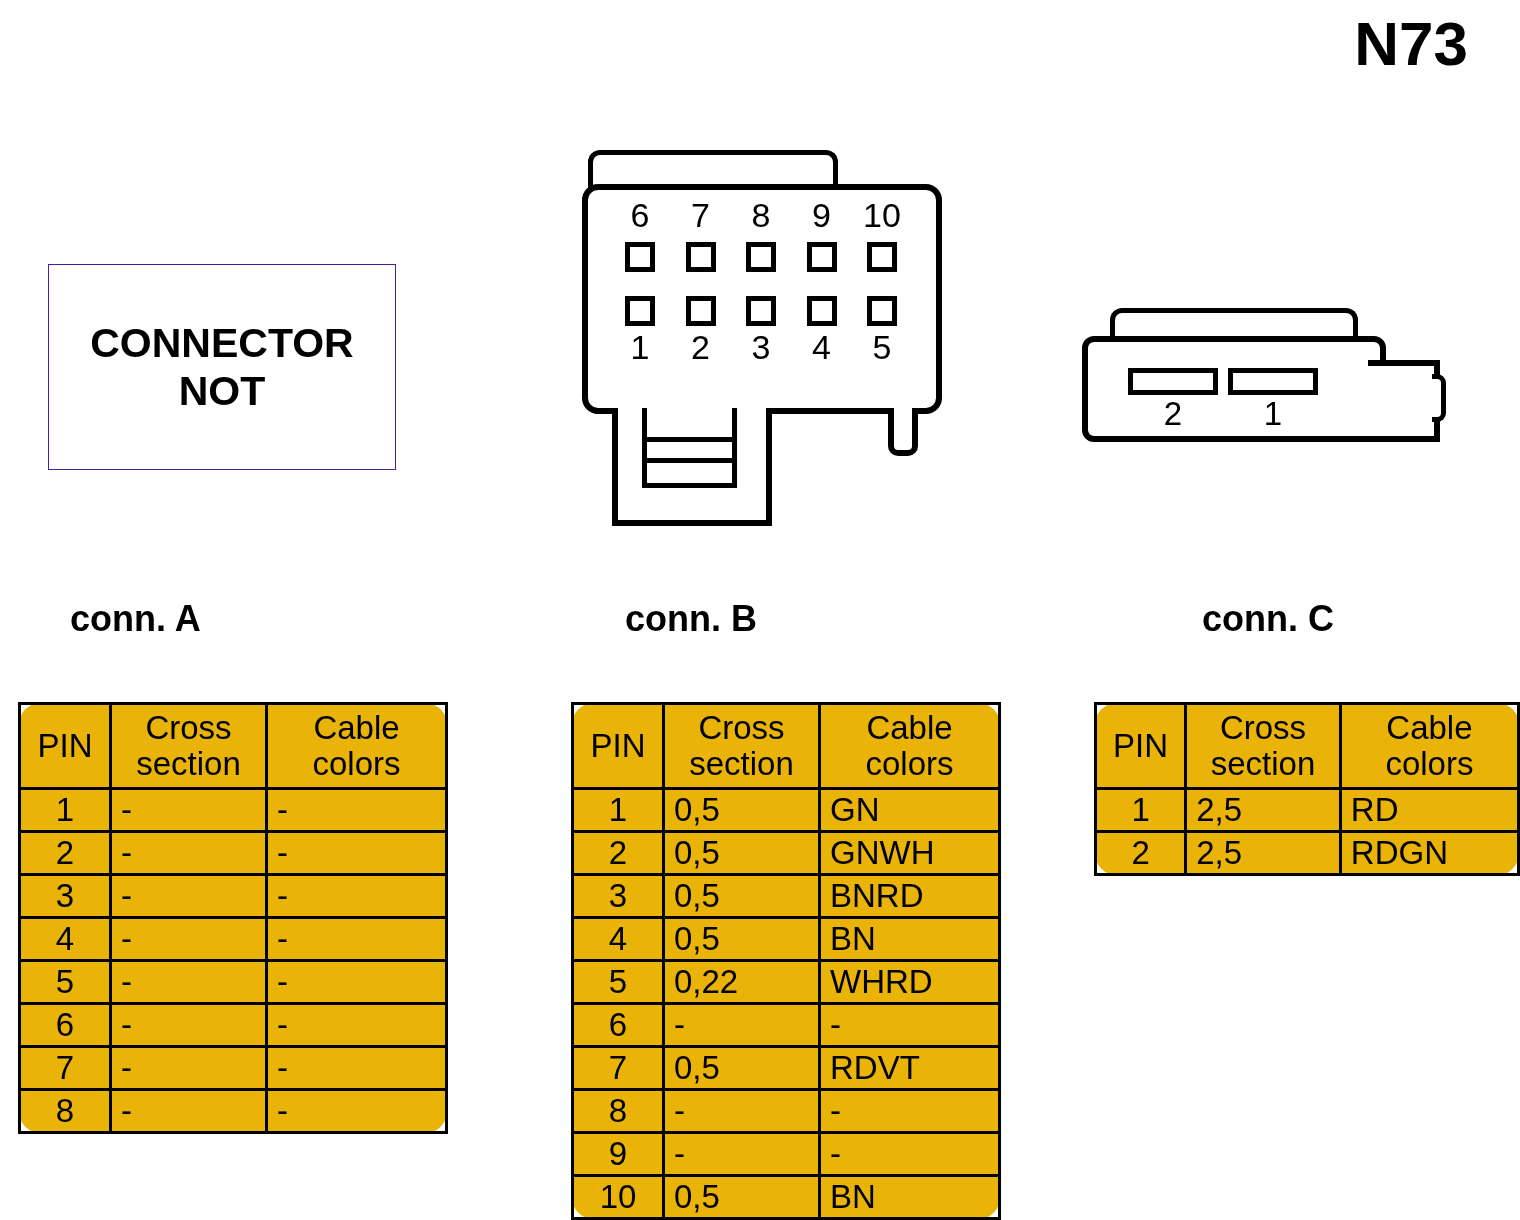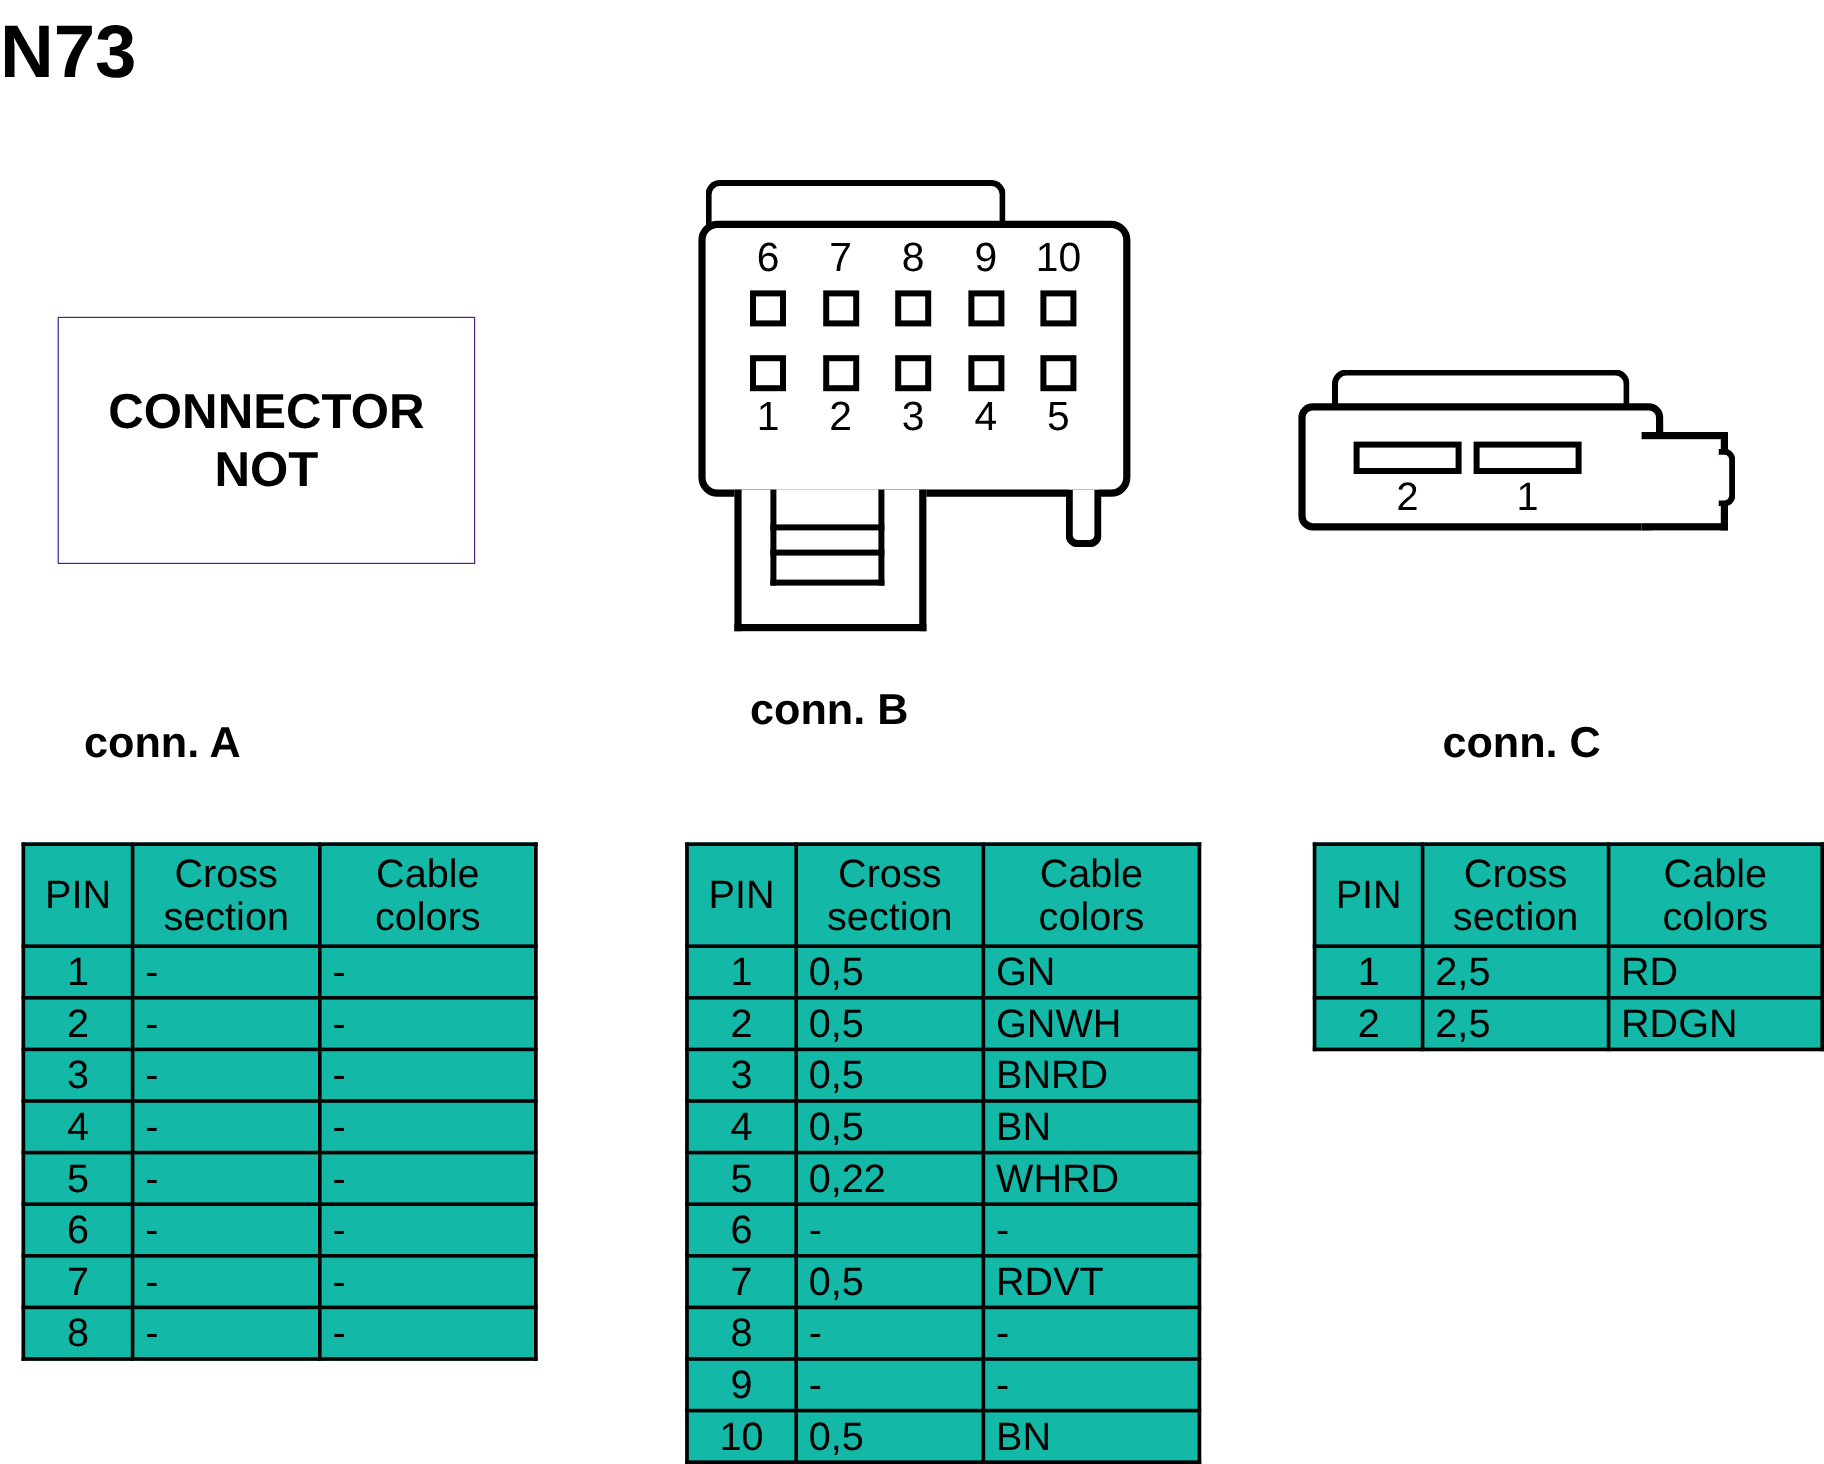--- a/index.html
+++ b/index.html
@@ -16,21 +16,21 @@
     color: #000000;
     overflow: hidden;
   }
 
   
   #page-title {
     position: absolute;
     left: 0;
     top: 8px;
     width: 1468px;
-    text-align: left;
+    text-align: right;
     font-size: 62px;
     font-weight: bold;
     letter-spacing: 0px;
   }
 
   
   #conn-a-notice {
     position: absolute;
     left: 48px;
     top: 264px;
@@ -242,27 +242,28 @@
   }
 
   
   .conn-heading {
     position: absolute;
     font-size: 36px;
     font-weight: bold;
     white-space: nowrap;
   }
   #heading-a { left: 70px;   top: 598px; }
-  #heading-b { left: 625px;  top: 570px; }
+  #heading-b { left: 625px;  top: 598px; }
   #heading-c { left: 1202px; top: 598px; }
 
   table.pin-table {
     position: absolute;
     border-collapse: collapse;
-    background: #14b8a6;
+    background: #eab308;
+    border-radius: 25px;
   }
   table.pin-table th,
   table.pin-table td {
     border: 3px solid #000;
     font-size: 33px;
     font-weight: normal;
     padding: 0;
     line-height: 1.08;
   }
   table.pin-table th {

